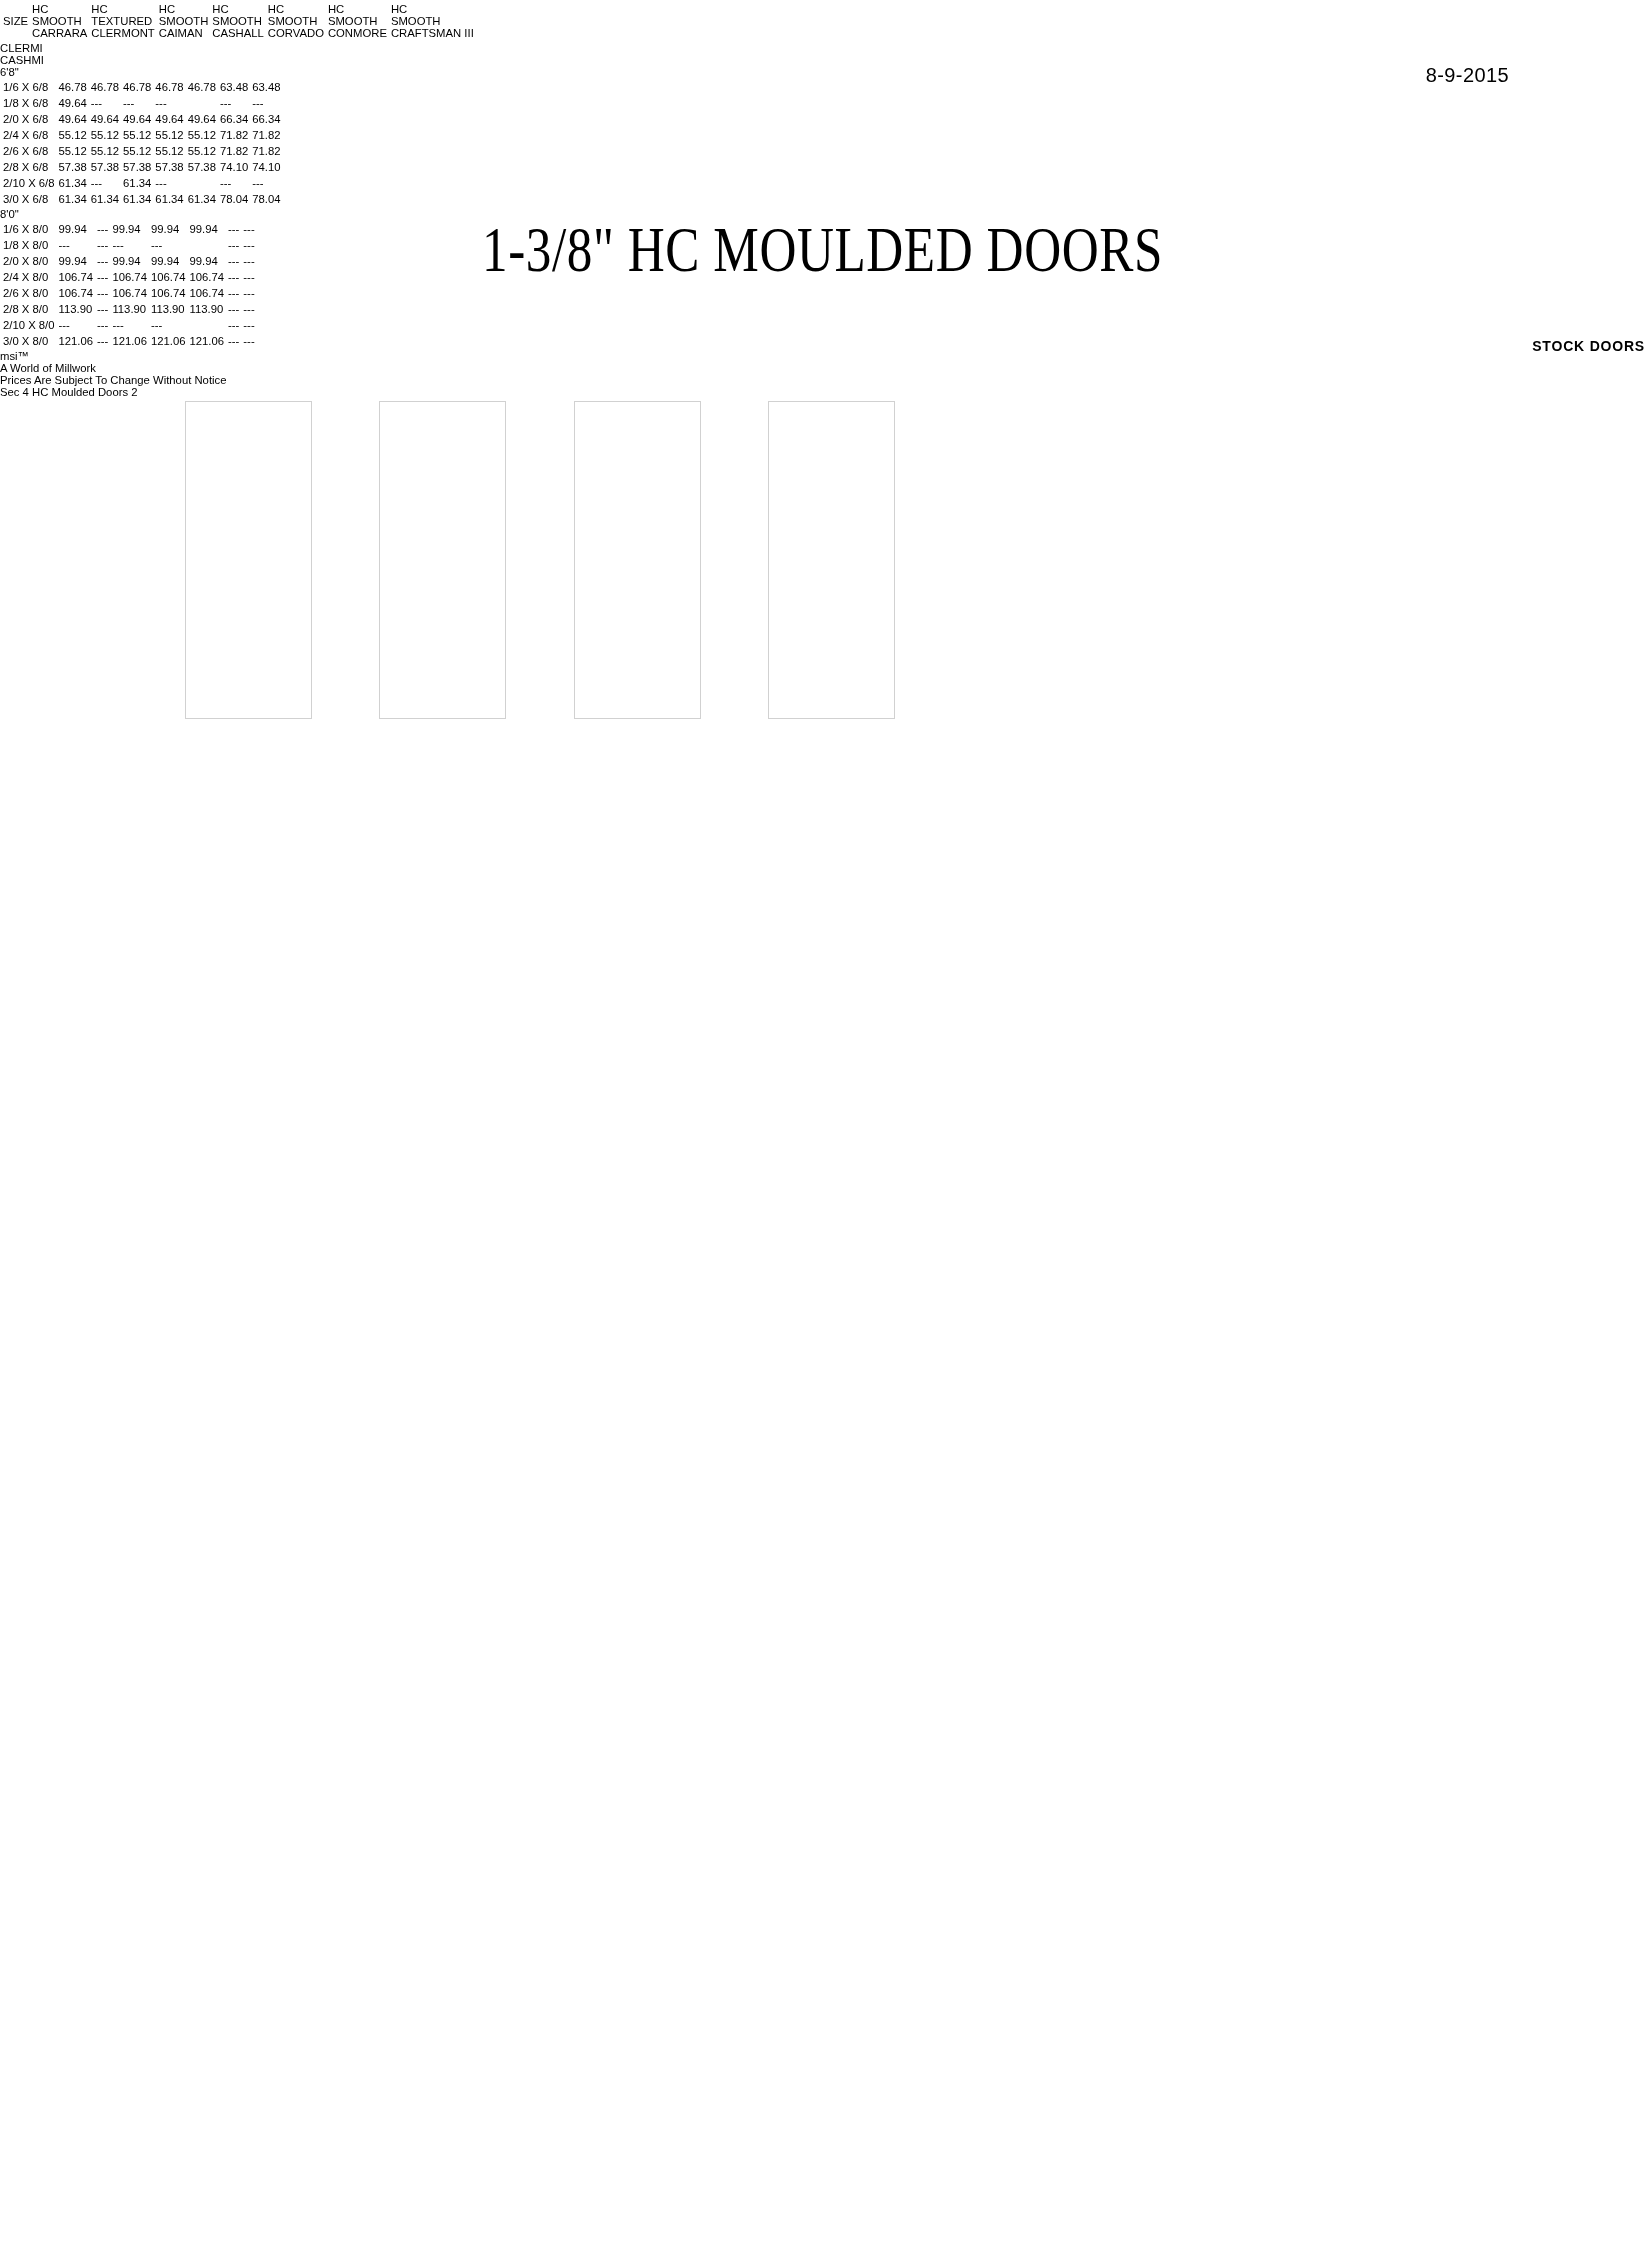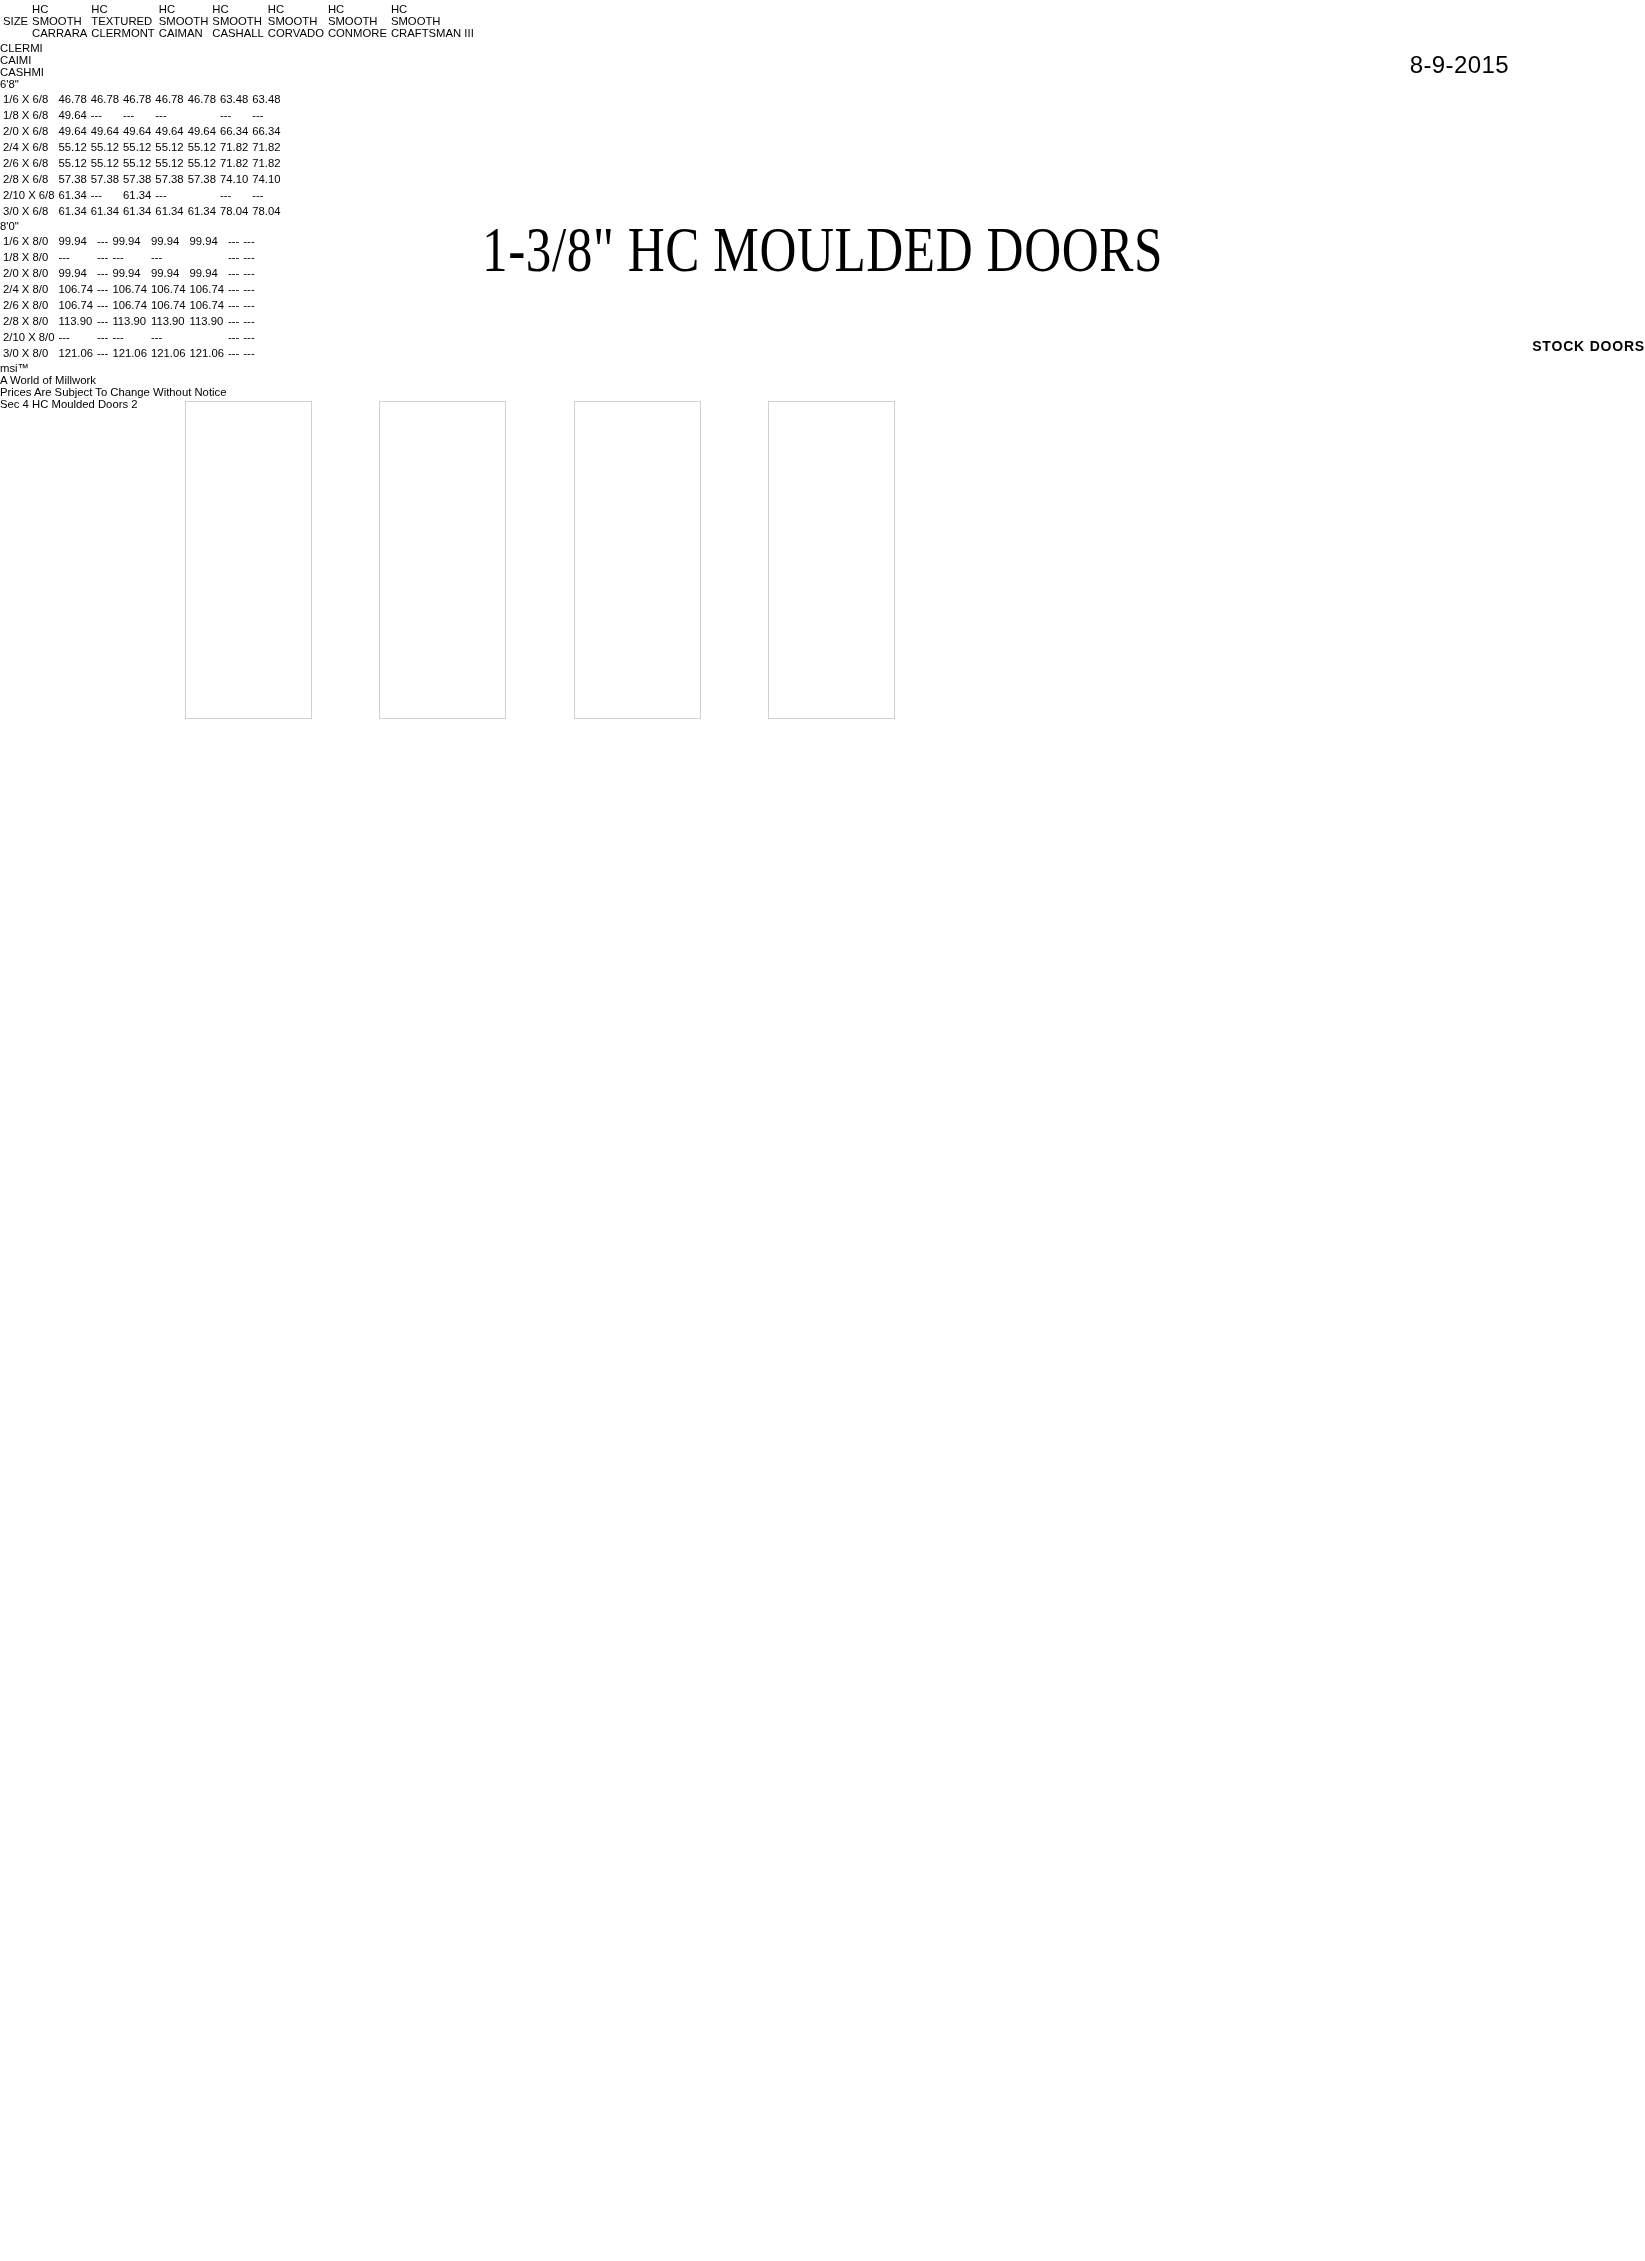--- a/index.html
+++ b/index.html
@@ -10,23 +10,23 @@
     background: #ffffff;
     font-family: "Liberation Sans", sans-serif;
     color: #000000;
     position: relative;
     overflow: hidden;
   }
 
   
   .date-line {
     position: absolute;
-    top: 51px;
+    top: 64px;
     right: 136px;
-    font-size: 24px;
+    font-size: 20px;
     letter-spacing: 0.4px;
   }
 
   
   .doc-title {
     position: absolute;
     top: 213px;
     left: 0;
     width: 100%;
     text-align: center;
@@ -377,21 +377,20 @@
       <div>SMOOTH</div>
       <div><span>CRAFTSMAN III</span></div>
     </td>
   </tr>
 </tbody>
   </table>
 
 <div class="code-row">
   <div class="cpad"></div>
   <div class="code">CLERMI</div>
-  <div class="code">CAIMI</div>
   <div class="code">CASHMI</div>
 </div>
 
 <div class="sec-head sec-68">6'8"</div>
 <table class="price-table t68">
   <tbody>
       <tr>
         <td class="size-cell">1/6 X 6/8</td>
         <td class="val">46.78</td>
         <td class="val">46.78</td>

